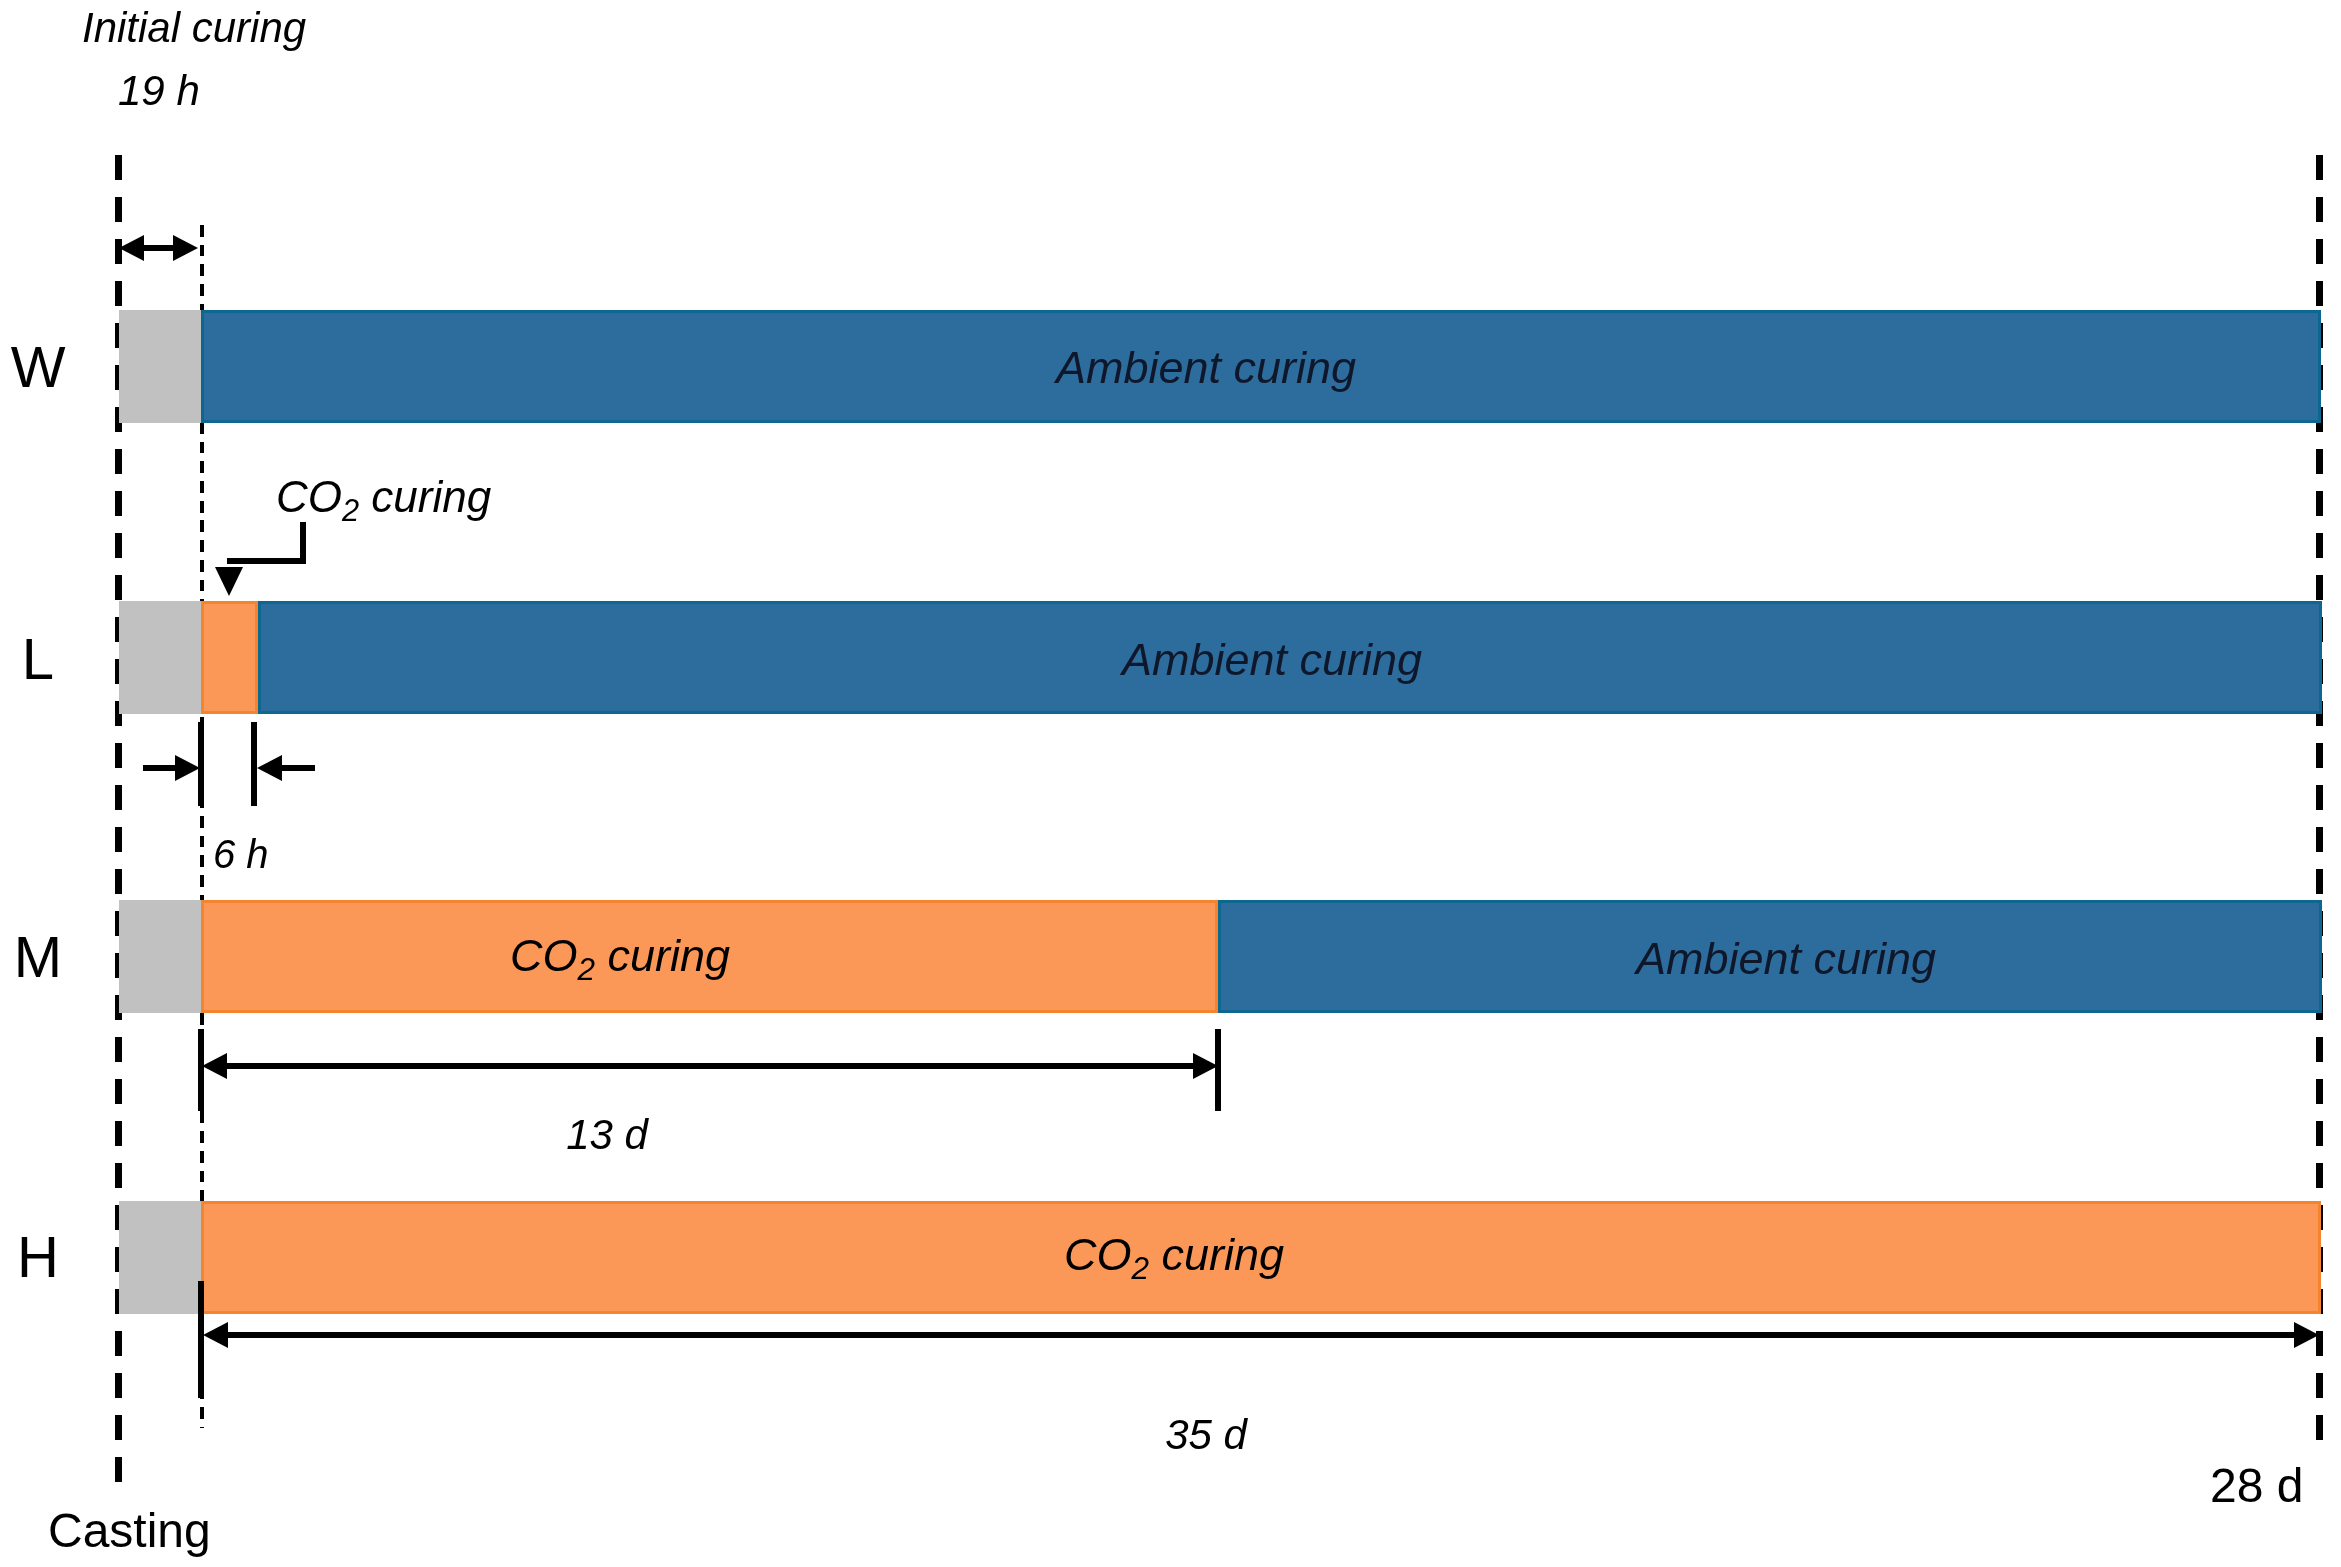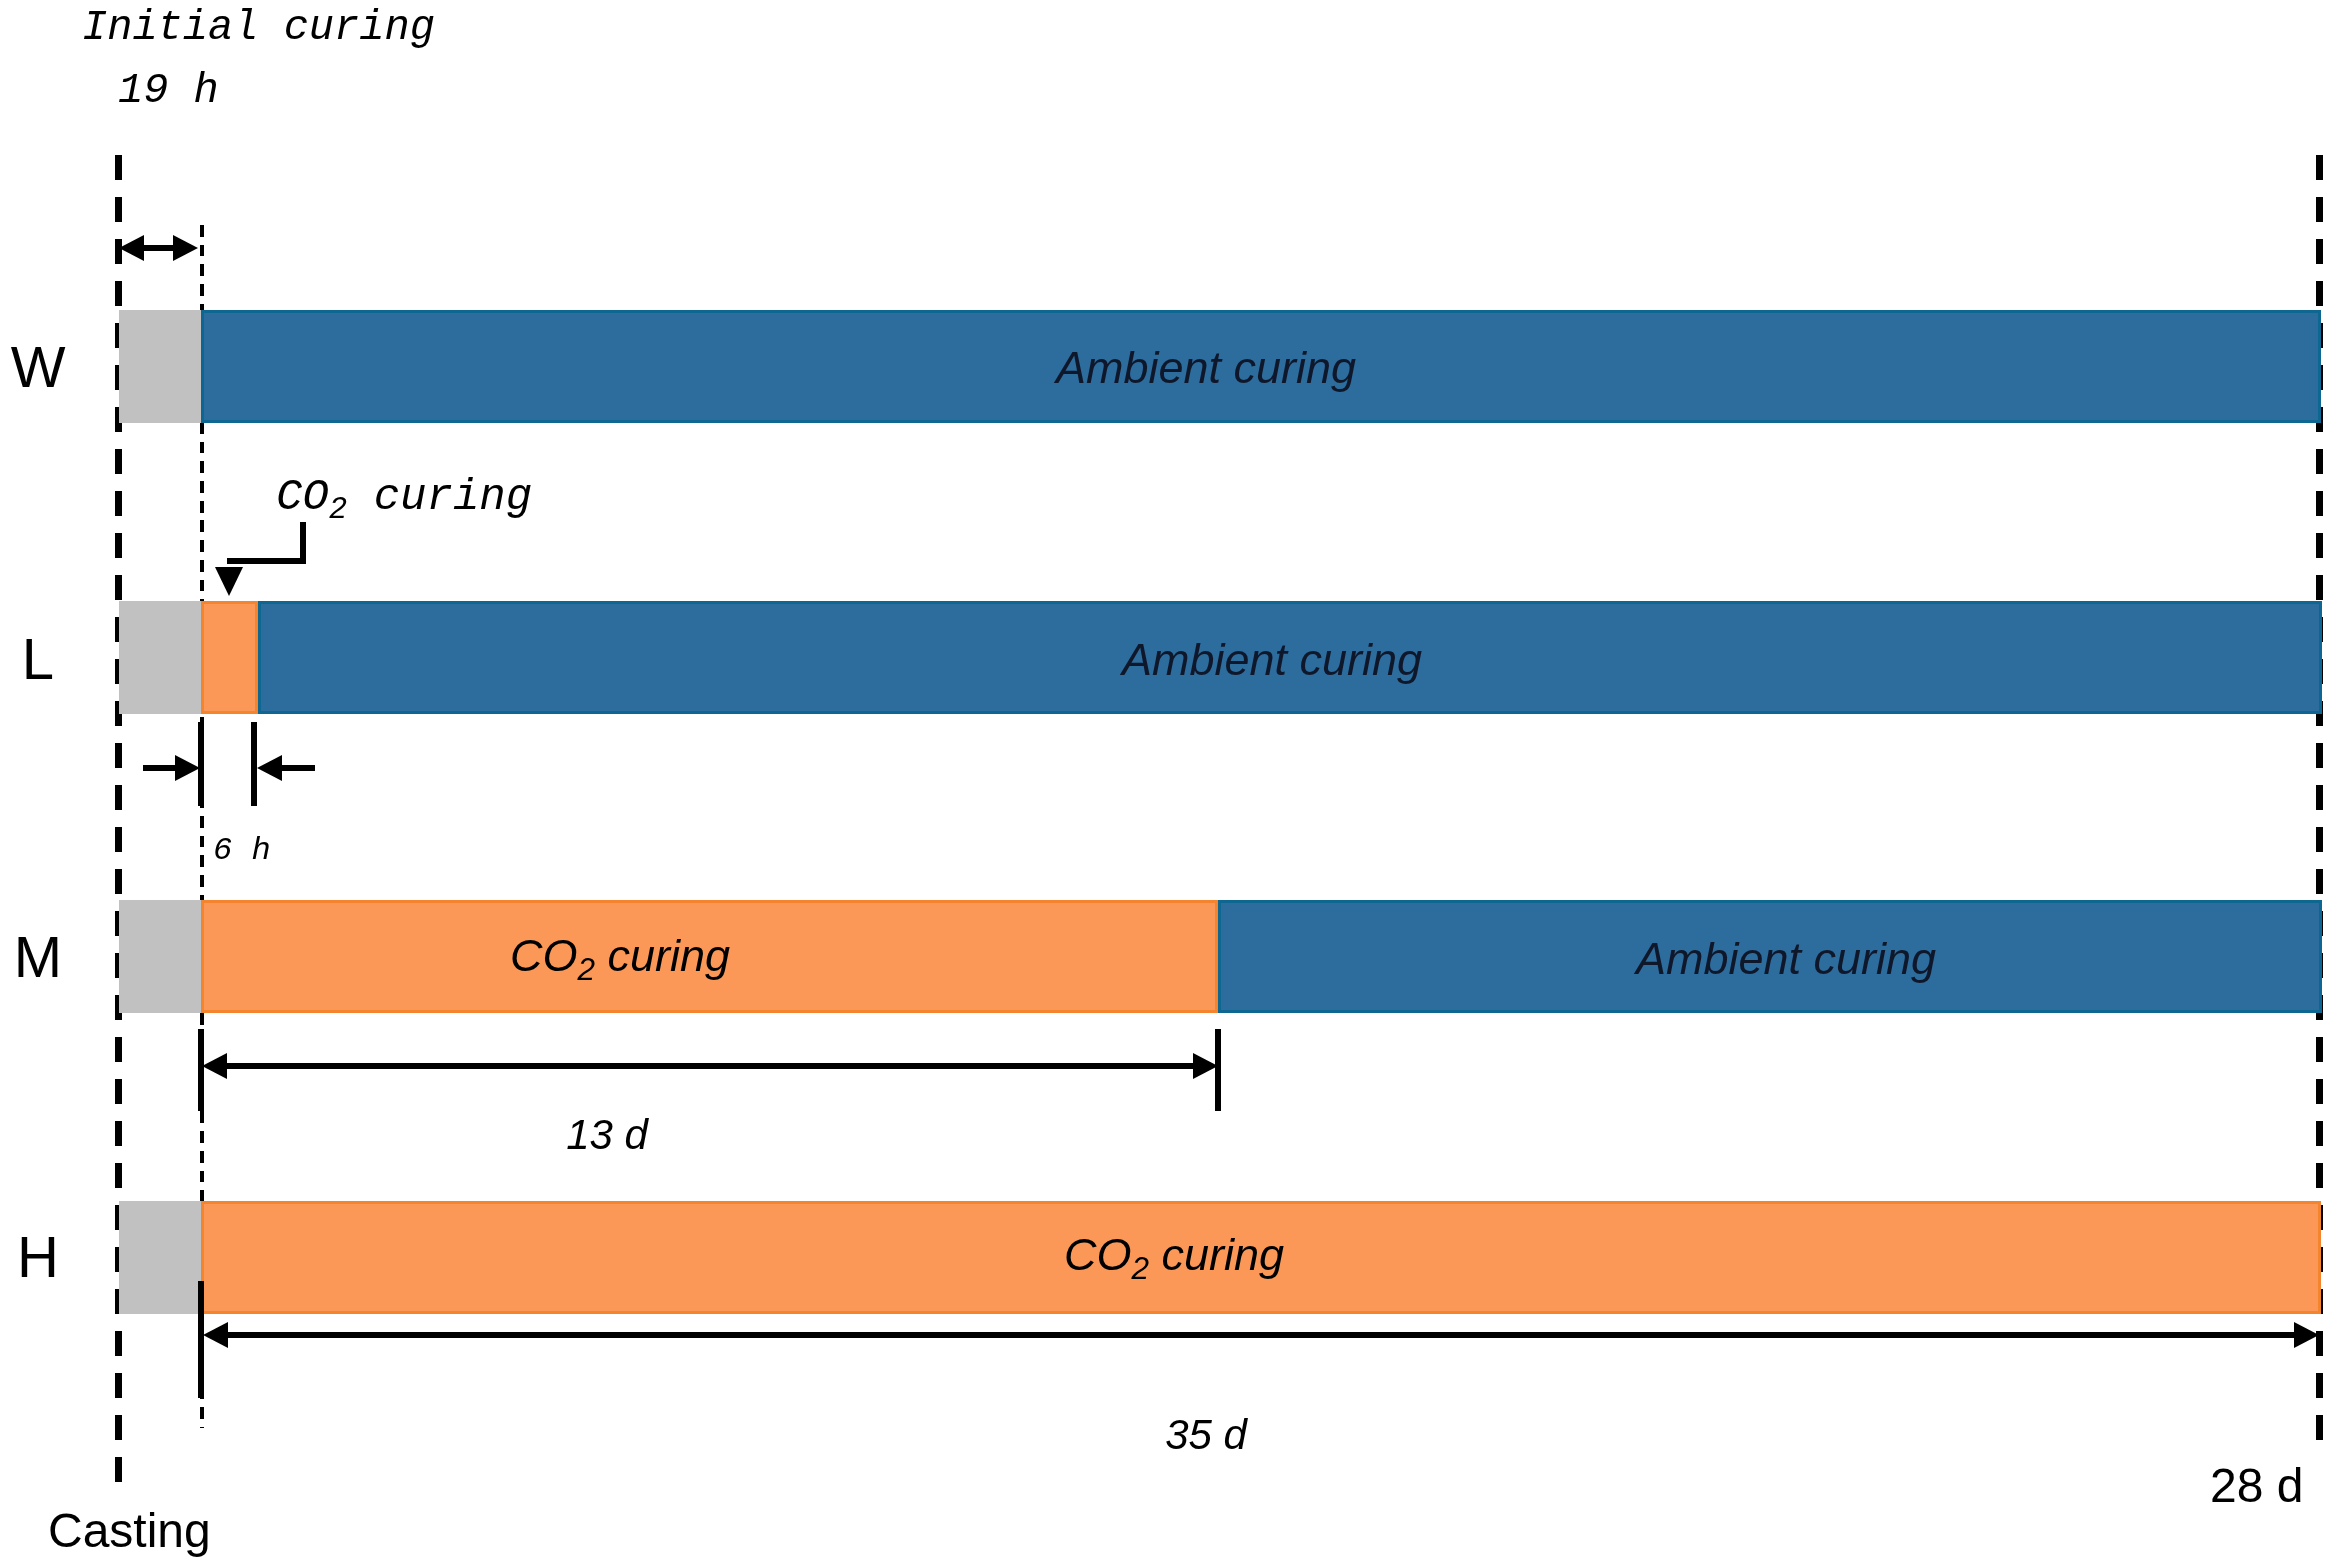--- a/index.html
+++ b/index.html
@@ -40,21 +40,21 @@
     border-left:25px solid #000;}
   .head-left{position:absolute;width:0;height:0;
     border-top:13px solid transparent;border-bottom:13px solid transparent;
     border-right:25px solid #000;}
   .head-down{position:absolute;width:0;height:0;
     border-left:14.6px solid transparent;border-right:14.6px solid transparent;
     border-top:29px solid #000;}
   .dim-label{position:absolute;transform:translateX(-50%);font-style:italic;font-size:42px;white-space:nowrap;}
   .corner-label{position:absolute;font-size:48px;white-space:nowrap;}
   .sub{font-size:0.7em;vertical-align:-0.28em;}
-  .hdr{position:absolute;font-style:italic;font-size:42px;white-space:nowrap;font-family:Liberation Mono, monospace;}
+  .hdr{position:absolute;font-style:italic;font-size:42px;white-space:nowrap;}
 </style>
 </head>
 <body>
 
 <div id="canvas">
 
   <div class="hdr" style="left:82px;top:4.4px;">Initial curing</div>
   <div class="hdr" style="left:118px;top:67px;">19 h</div>
 
   <div class="dash-thick" style="left:115px;top:155px;height:1330px;"></div>
@@ -89,21 +89,21 @@
   </div>
   <div class="bar-text white" style="left:1272px;top:660px;">Ambient curing</div>
 
   <div>
     <div class="vline" style="left:198px;top:722px;height:84px;"></div>
     <div class="vline" style="left:251px;top:722px;height:84px;"></div>
     <div class="hline" style="left:143px;top:765px;width:35px;"></div>
     <div class="head-right" style="left:175px;top:755px;"></div>
     <div class="head-left" style="left:257px;top:755px;"></div>
     <div class="hline" style="left:280px;top:765px;width:35px;"></div>
-    <div class="hdr" style="left:213px;top:832px;font-size:32px;">6 h</div>
+    <div class="hdr" style="left:213px;top:832px;font-size:40px;">6 h</div>
   </div>
 
   <div class="row-label" style="left:38px;top:956px;">M</div>
   <div class="bar" style="left:119px;top:900px;width:2203px;">
     <div class="seg seg-initial" style="left:0;width:82px;"></div>
     <div class="seg seg-co2" style="left:82px;width:1017px;"></div>
     <div class="seg seg-ambient" style="left:1099px;width:1104px;"></div>
   </div>
   <div class="bar-text" style="left:620px;top:959px;"><span>CO</span><span class="sub">2</span><span> curing</span></div>
   <div class="bar-text white" style="left:1786px;top:959px;">Ambient curing</div>

